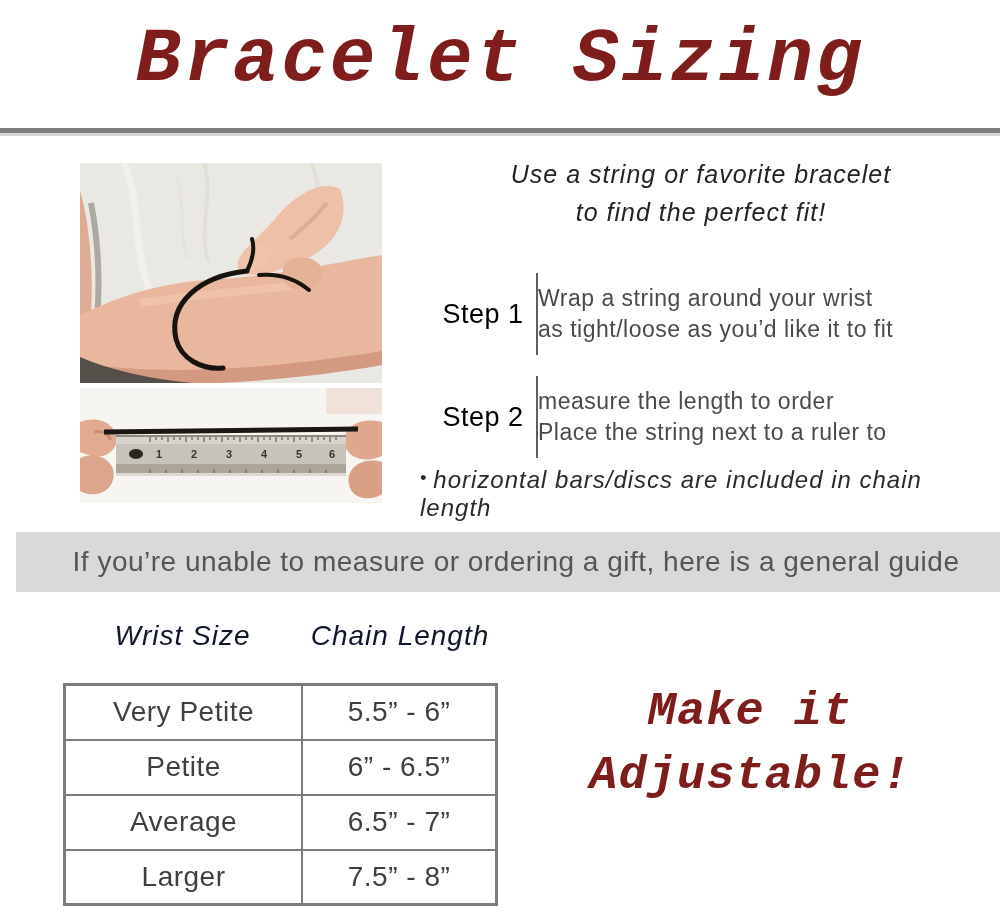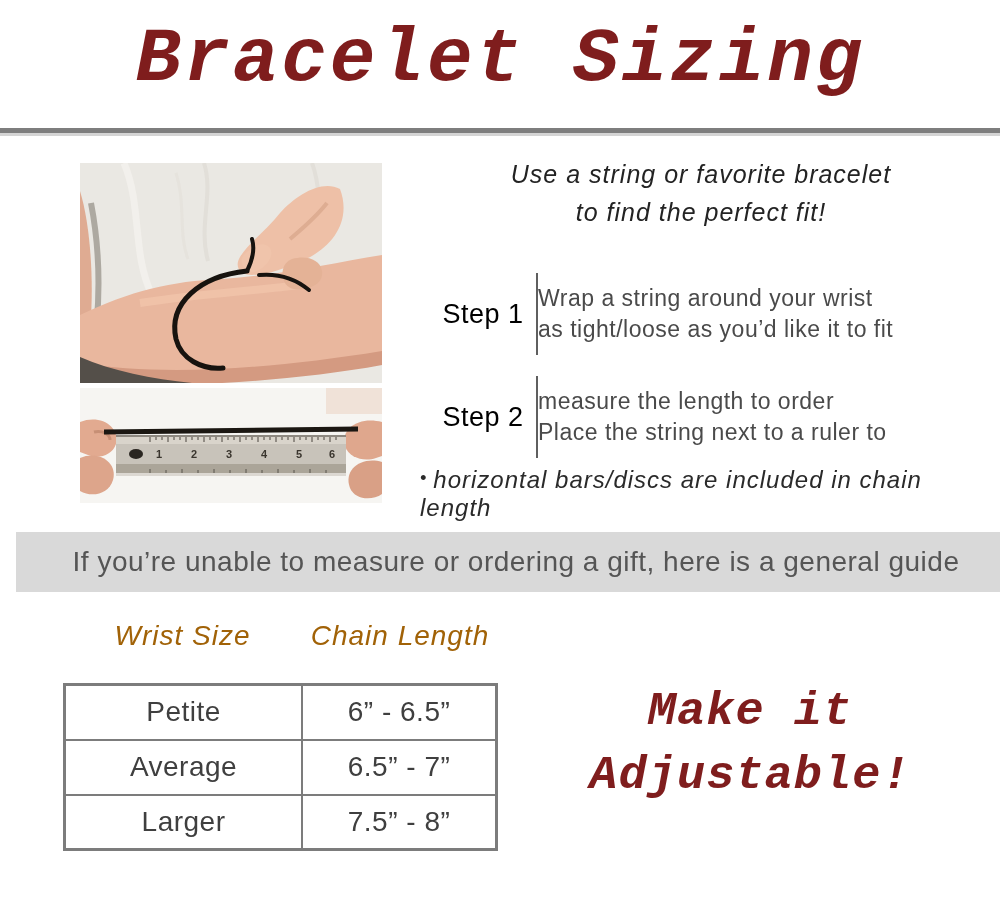--- a/index.html
+++ b/index.html
@@ -49,21 +49,21 @@
     font-size:24px; color:#2a2a2a;
   }
   .note .bullet { font-size:18px; vertical-align:4px; padding-right:6px; }
 
   .banner {
     position:absolute; left:16px; top:532px; width:1000px; height:60px;
     background:#d9d9d9; display:flex; align-items:center; justify-content:center;
   }
   .banner-text { font-size:28px; color:#555555; }
 
-  .table-headers { position:absolute; left:63px; top:620px; width:435px; display:flex; font-size:28px; color:#a16207; }
+  .table-headers { position:absolute; left:63px; top:620px; width:435px; display:flex; font-size:28px; color:#0f172a; }
   .table-headers .col1 { width:239px; text-align:center; }
   .table-headers .col2 { width:196px; text-align:center; }
 
   .size-table {
     position:absolute; left:63px; top:683px; width:435px;
     border-collapse:collapse; border:3px solid #7c7c7c;
   }
   .size-table td {
     border:2px solid #7c7c7c; height:55px; text-align:center;
     font-size:28px; color:#3f3f3f; letter-spacing:.5px;
@@ -187,20 +187,24 @@
   </div>
 
   <div class="table-headers hand">
     <span class="col1">Wrist Size</span>
     <span class="col2">Chain Length</span>
   </div>
 
   <table class="size-table">
     <tbody>
       <tr>
+        <td class="c1">Very Petite</td>
+        <td class="c2">5.5” - 6”</td>
+      </tr>
+      <tr>
         <td class="c1">Petite</td>
         <td class="c2">6” - 6.5”</td>
       </tr>
       <tr>
         <td class="c1">Average</td>
         <td class="c2">6.5” - 7”</td>
       </tr>
       <tr>
         <td class="c1">Larger</td>
         <td class="c2">7.5” - 8”</td>

